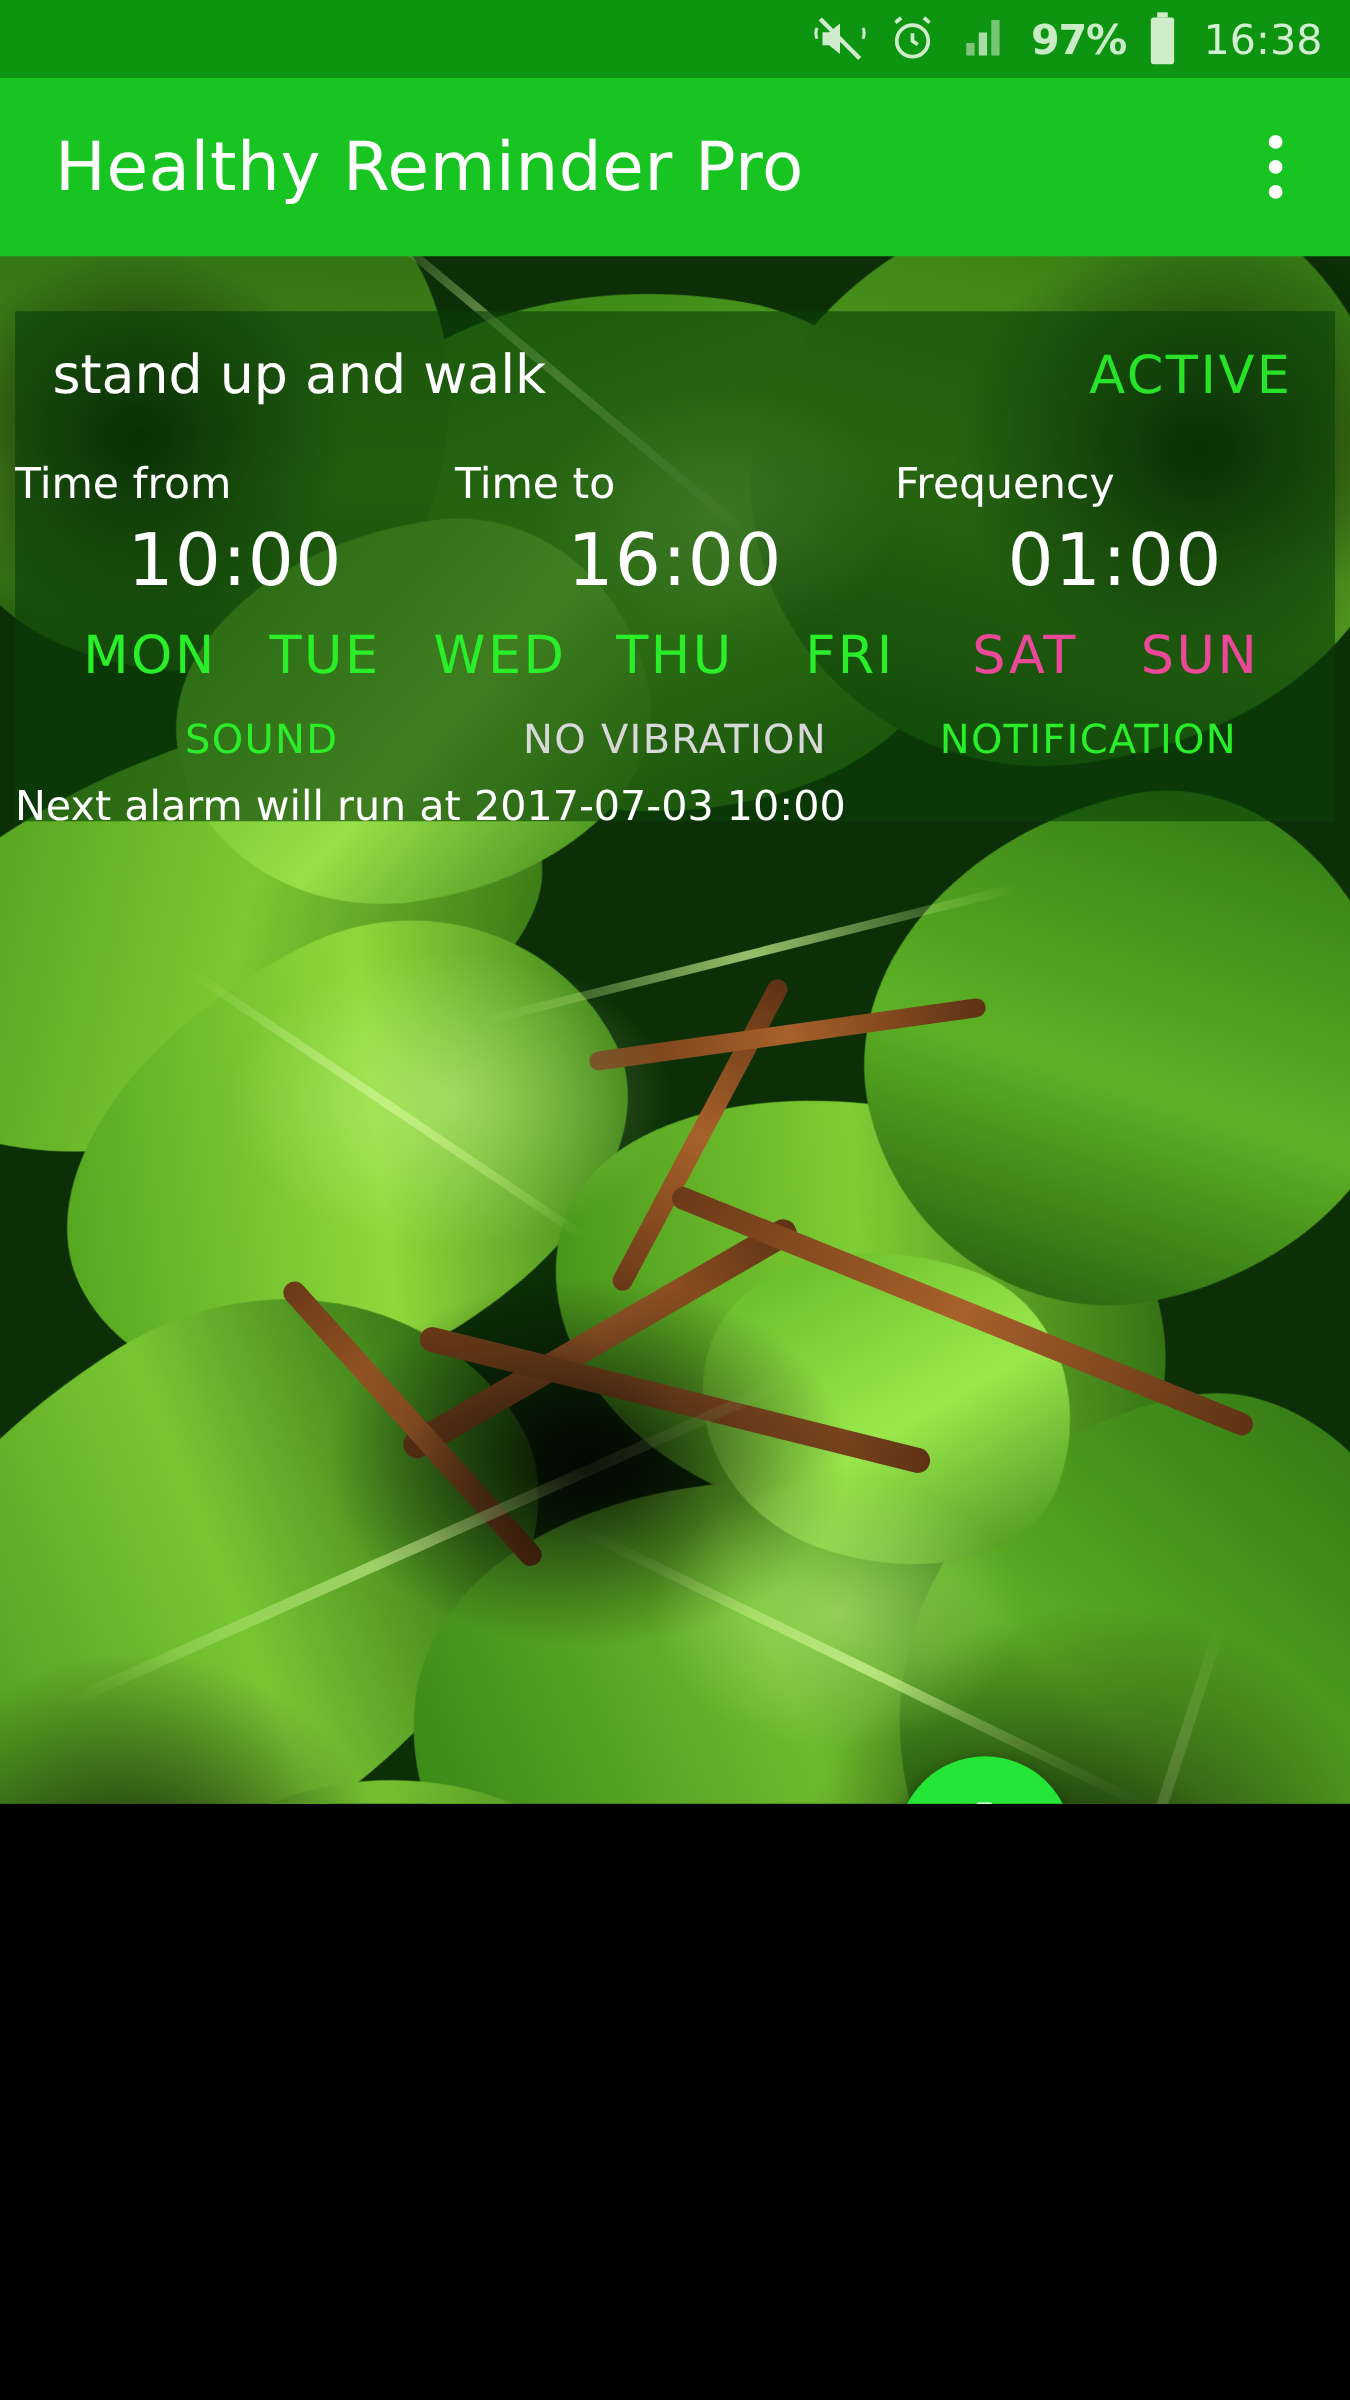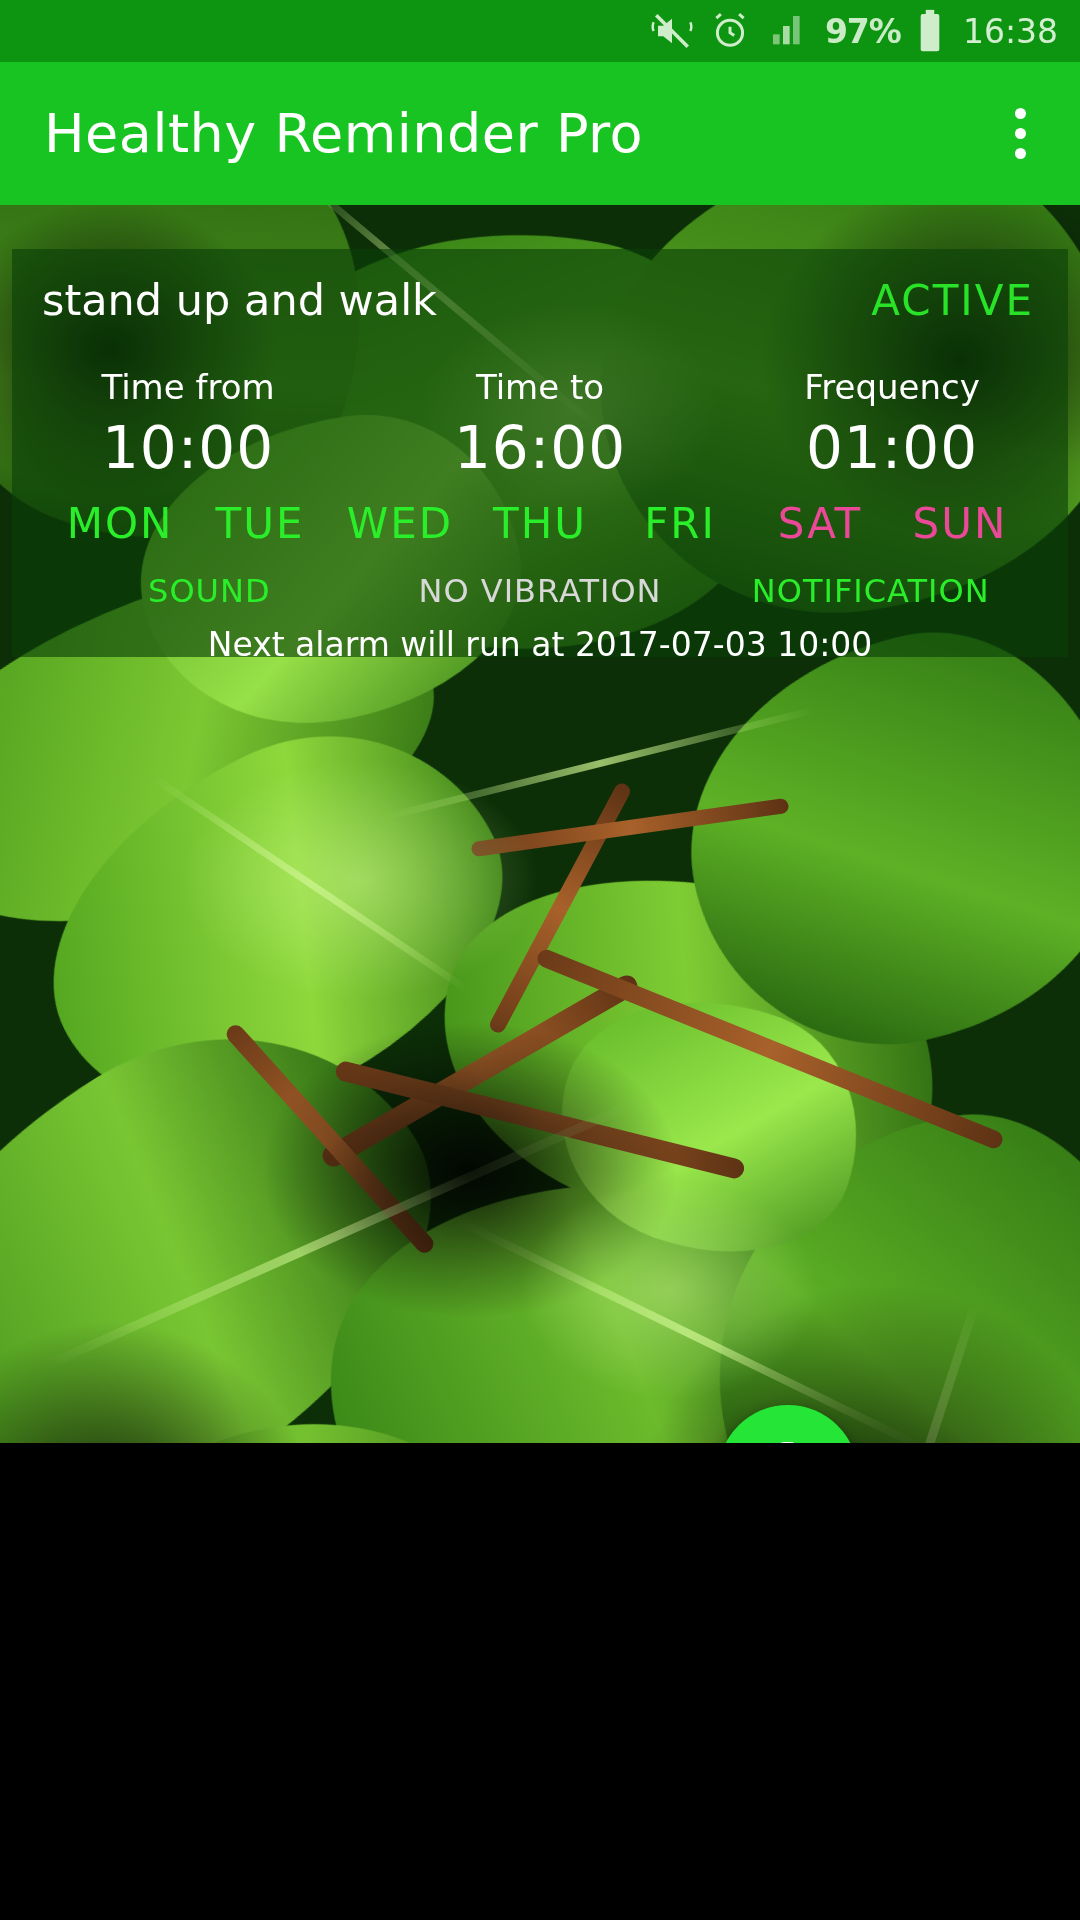--- a/index.html
+++ b/index.html
@@ -99,21 +99,21 @@
     font-family:"DejaVu Sans", sans-serif;
     font-size:43px; color:#ffffff; font-weight:400;
   }
   .card .rname .state {
     font-family:"DejaVu Sans", sans-serif;
     font-size:42px; color:#28e328; letter-spacing:2px;
   }
 
   .card .rlabels { top:118px; display:flex; }
   .card .rlabels > div {
-    flex:1; text-align:center;
+    flex:1; text-align:left;
     font-family:"DejaVu Sans", sans-serif;
     font-size:34px; color:#ffffff;
   }
 
   .card .rtimes { top:165px; display:flex; }
   .card .rtimes > div {
     flex:1; text-align:center;
     font-family:"DejaVu Sans", sans-serif;
     font-size:58px; color:#ffffff; letter-spacing:1px;
   }
@@ -130,21 +130,21 @@
   .card .ropts { top:323px; display:flex; padding:0 32px; }
   .card .ropts > div {
     flex:1; text-align:center;
     font-family:"DejaVu Sans", sans-serif;
     font-size:32px; letter-spacing:1px;
   }
   .opt-on  { color:#2aee2a; }
   .opt-off { color:#d8d8d8; }
 
   .card .rnext {
-    top:376px; text-align:center;
+    top:376px; text-align:left;
     font-family:"DejaVu Sans", sans-serif;
     font-size:33px; color:#ffffff;
   }
 
   
   .fab {
     position:absolute; left:718px; top:1405px;
     width:140px; height:140px; border-radius:50%;
     background:#25e636;
     box-shadow:0 5px 14px rgba(0,0,0,.45);

